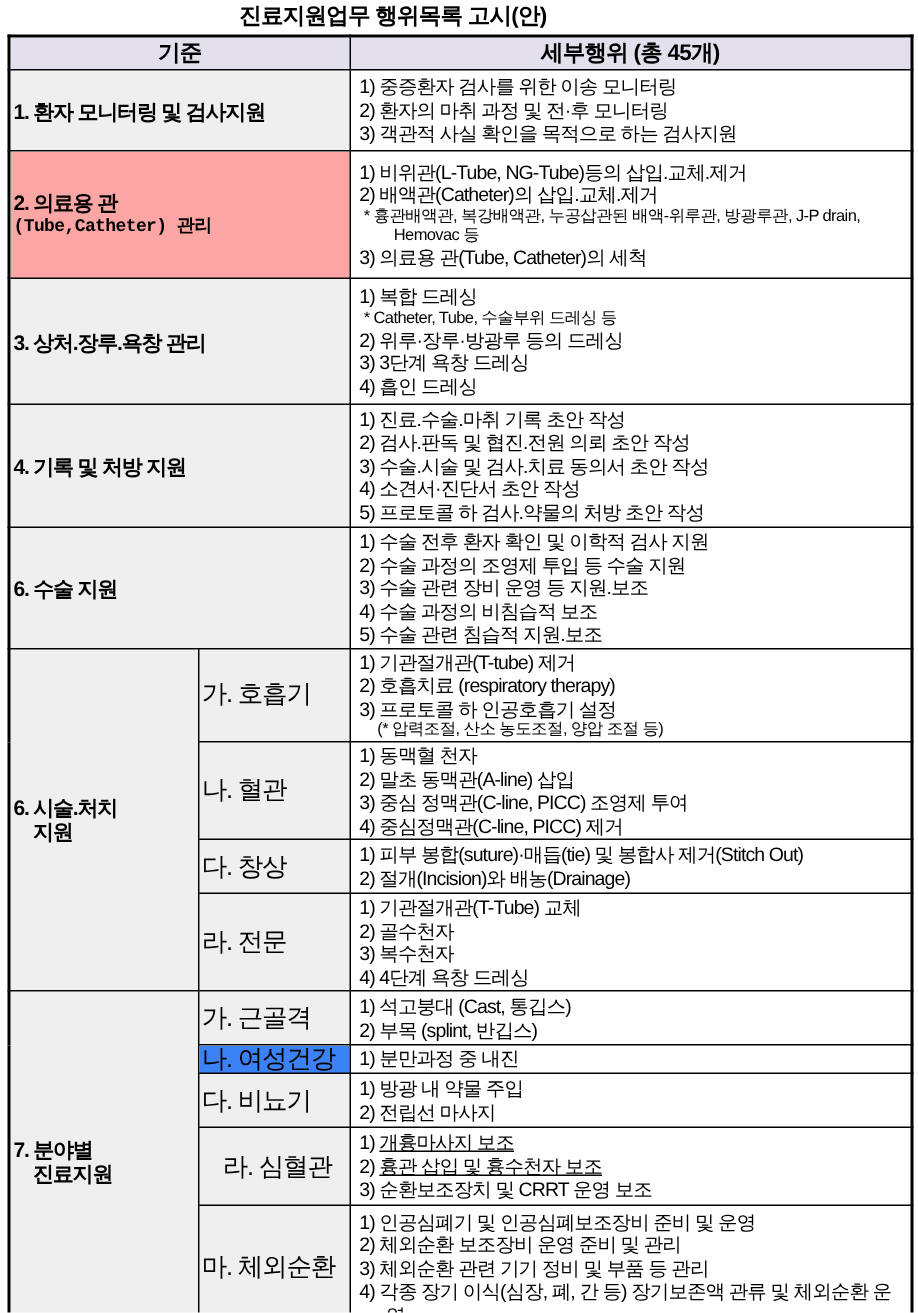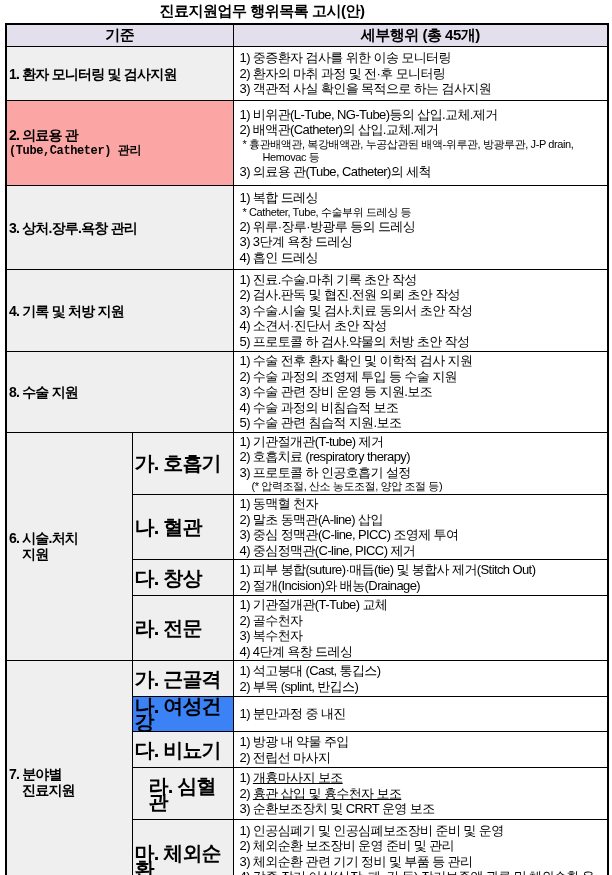--- a/index.html
+++ b/index.html
@@ -30,21 +30,21 @@
     font-weight:bold;font-size:15px;text-align:center;
     letter-spacing:-0.5px;padding:0;
   }
   td.cat{
     font-weight:bold;font-size:14px;letter-spacing:-0.8px;
     padding-left:6px;line-height:16px;margin-top:20px;
   }
   .cat-sub{font-size:12px;letter-spacing:-0.4px;font-family:Liberation Mono, monospace;}
   .cat-line2{padding-left:13px;}
   td.subcat{
-    font-weight:bold;font-size:20px;letter-spacing:-0.8px;
+    font-weight:normal;font-size:17px;letter-spacing:-0.8px;
     padding-left:5px;line-height:16px;
   }
   td.det{
     font-size:13px;line-height:15.5px;letter-spacing:-0.6px;
     padding-left:4px;padding-right:1px;
   }
   .ln{padding-left:22px;text-indent:-18px;}
   .ln.small{
     font-size:11px;line-height:13px;letter-spacing:-0.4px;
     padding-left:27px;text-indent:-20px;
@@ -111,21 +111,21 @@
           <td class="det">
             <div class="ln">1) 진료.수술.마취 기록 초안 작성</div>
             <div class="ln">2) 검사.판독 및 협진.전원 의뢰 초안 작성</div>
             <div class="ln">3) 수술.시술 및 검사.치료 동의서 초안 작성</div>
             <div class="ln">4) 소견서·진단서 초안 작성</div>
             <div class="ln">5) 프로토콜 하 검사.약물의 처방 초안 작성</div>
           </td>
         </tr>
         <tr style="height: 79px;">
           <td class="cat" colspan="2" style="background: rgb(239, 239, 239);">
-            <div>8. 수술 지원</div>
+            <div>6. 수술 지원</div>
           </td>
           <td class="det">
             <div class="ln">1) 수술 전후 환자 확인 및 이학적 검사 지원</div>
             <div class="ln">2) 수술 과정의 조영제 투입 등 수술 지원</div>
             <div class="ln">3) 수술 관련 장비 운영 등 지원.보조</div>
             <div class="ln">4) 수술 과정의 비침습적 보조</div>
             <div class="ln">5) 수술 관련 침습적 지원.보조</div>
           </td>
         </tr>
         <tr style="height: 62px;">

